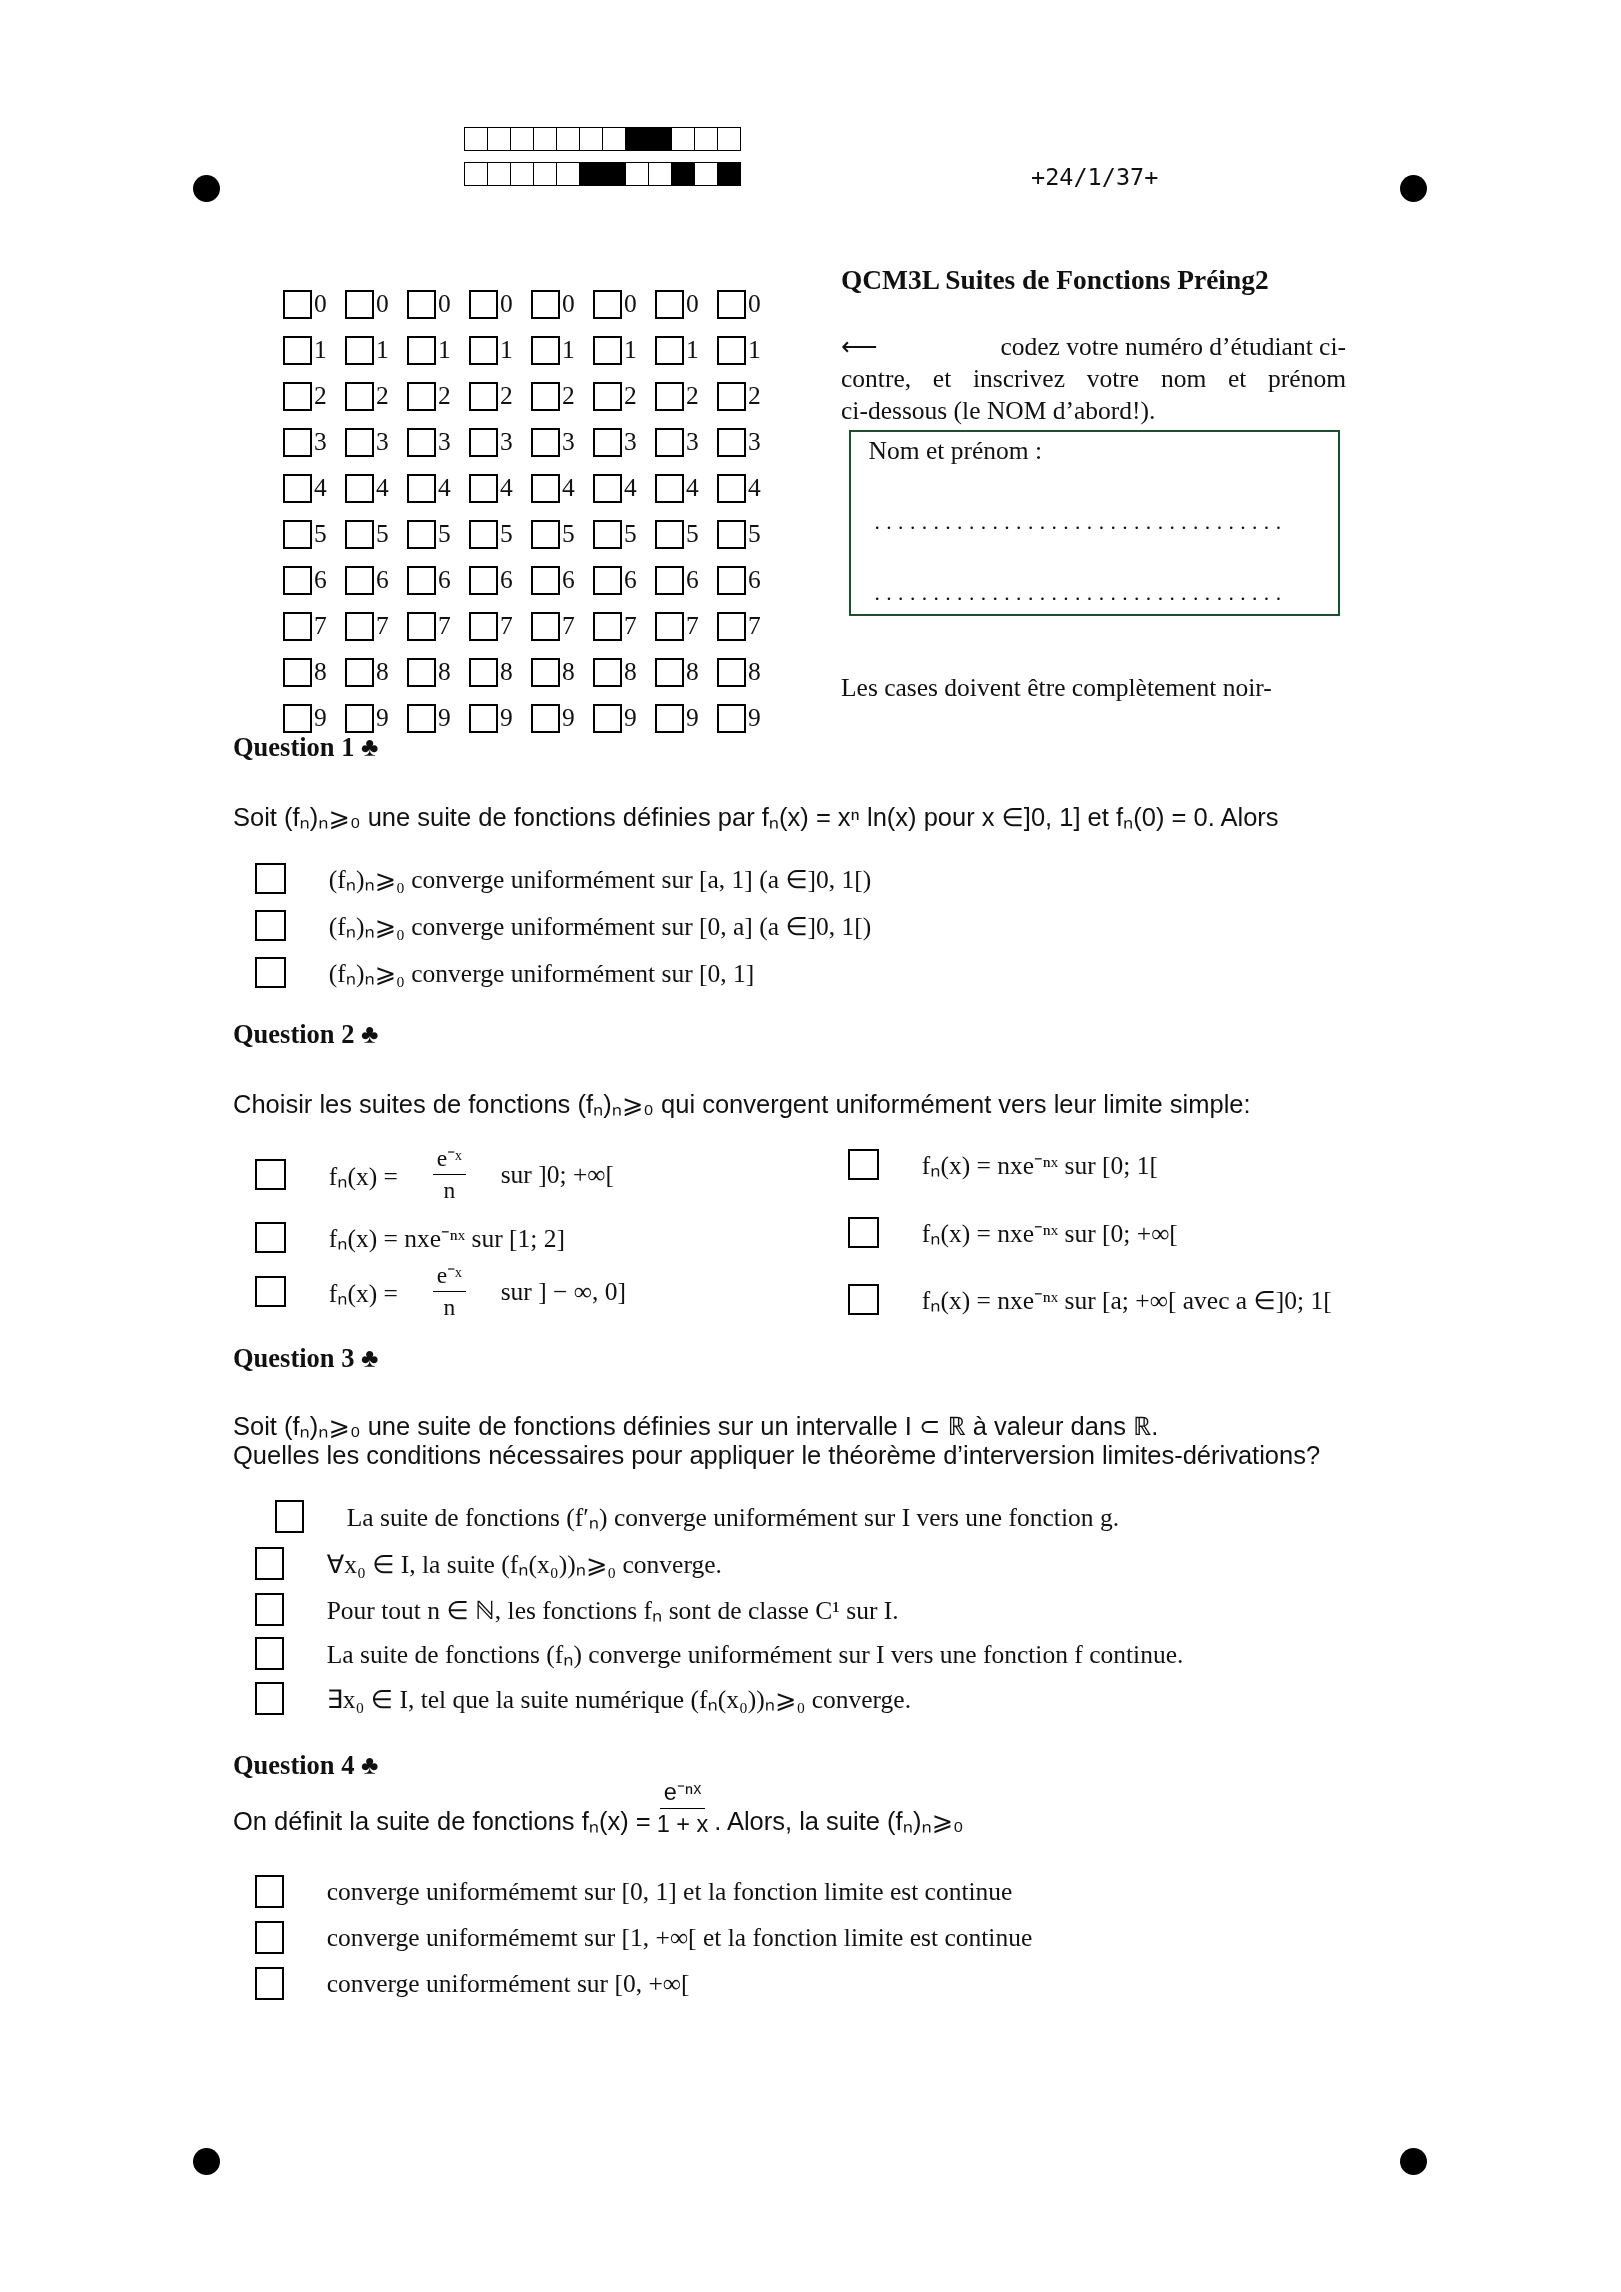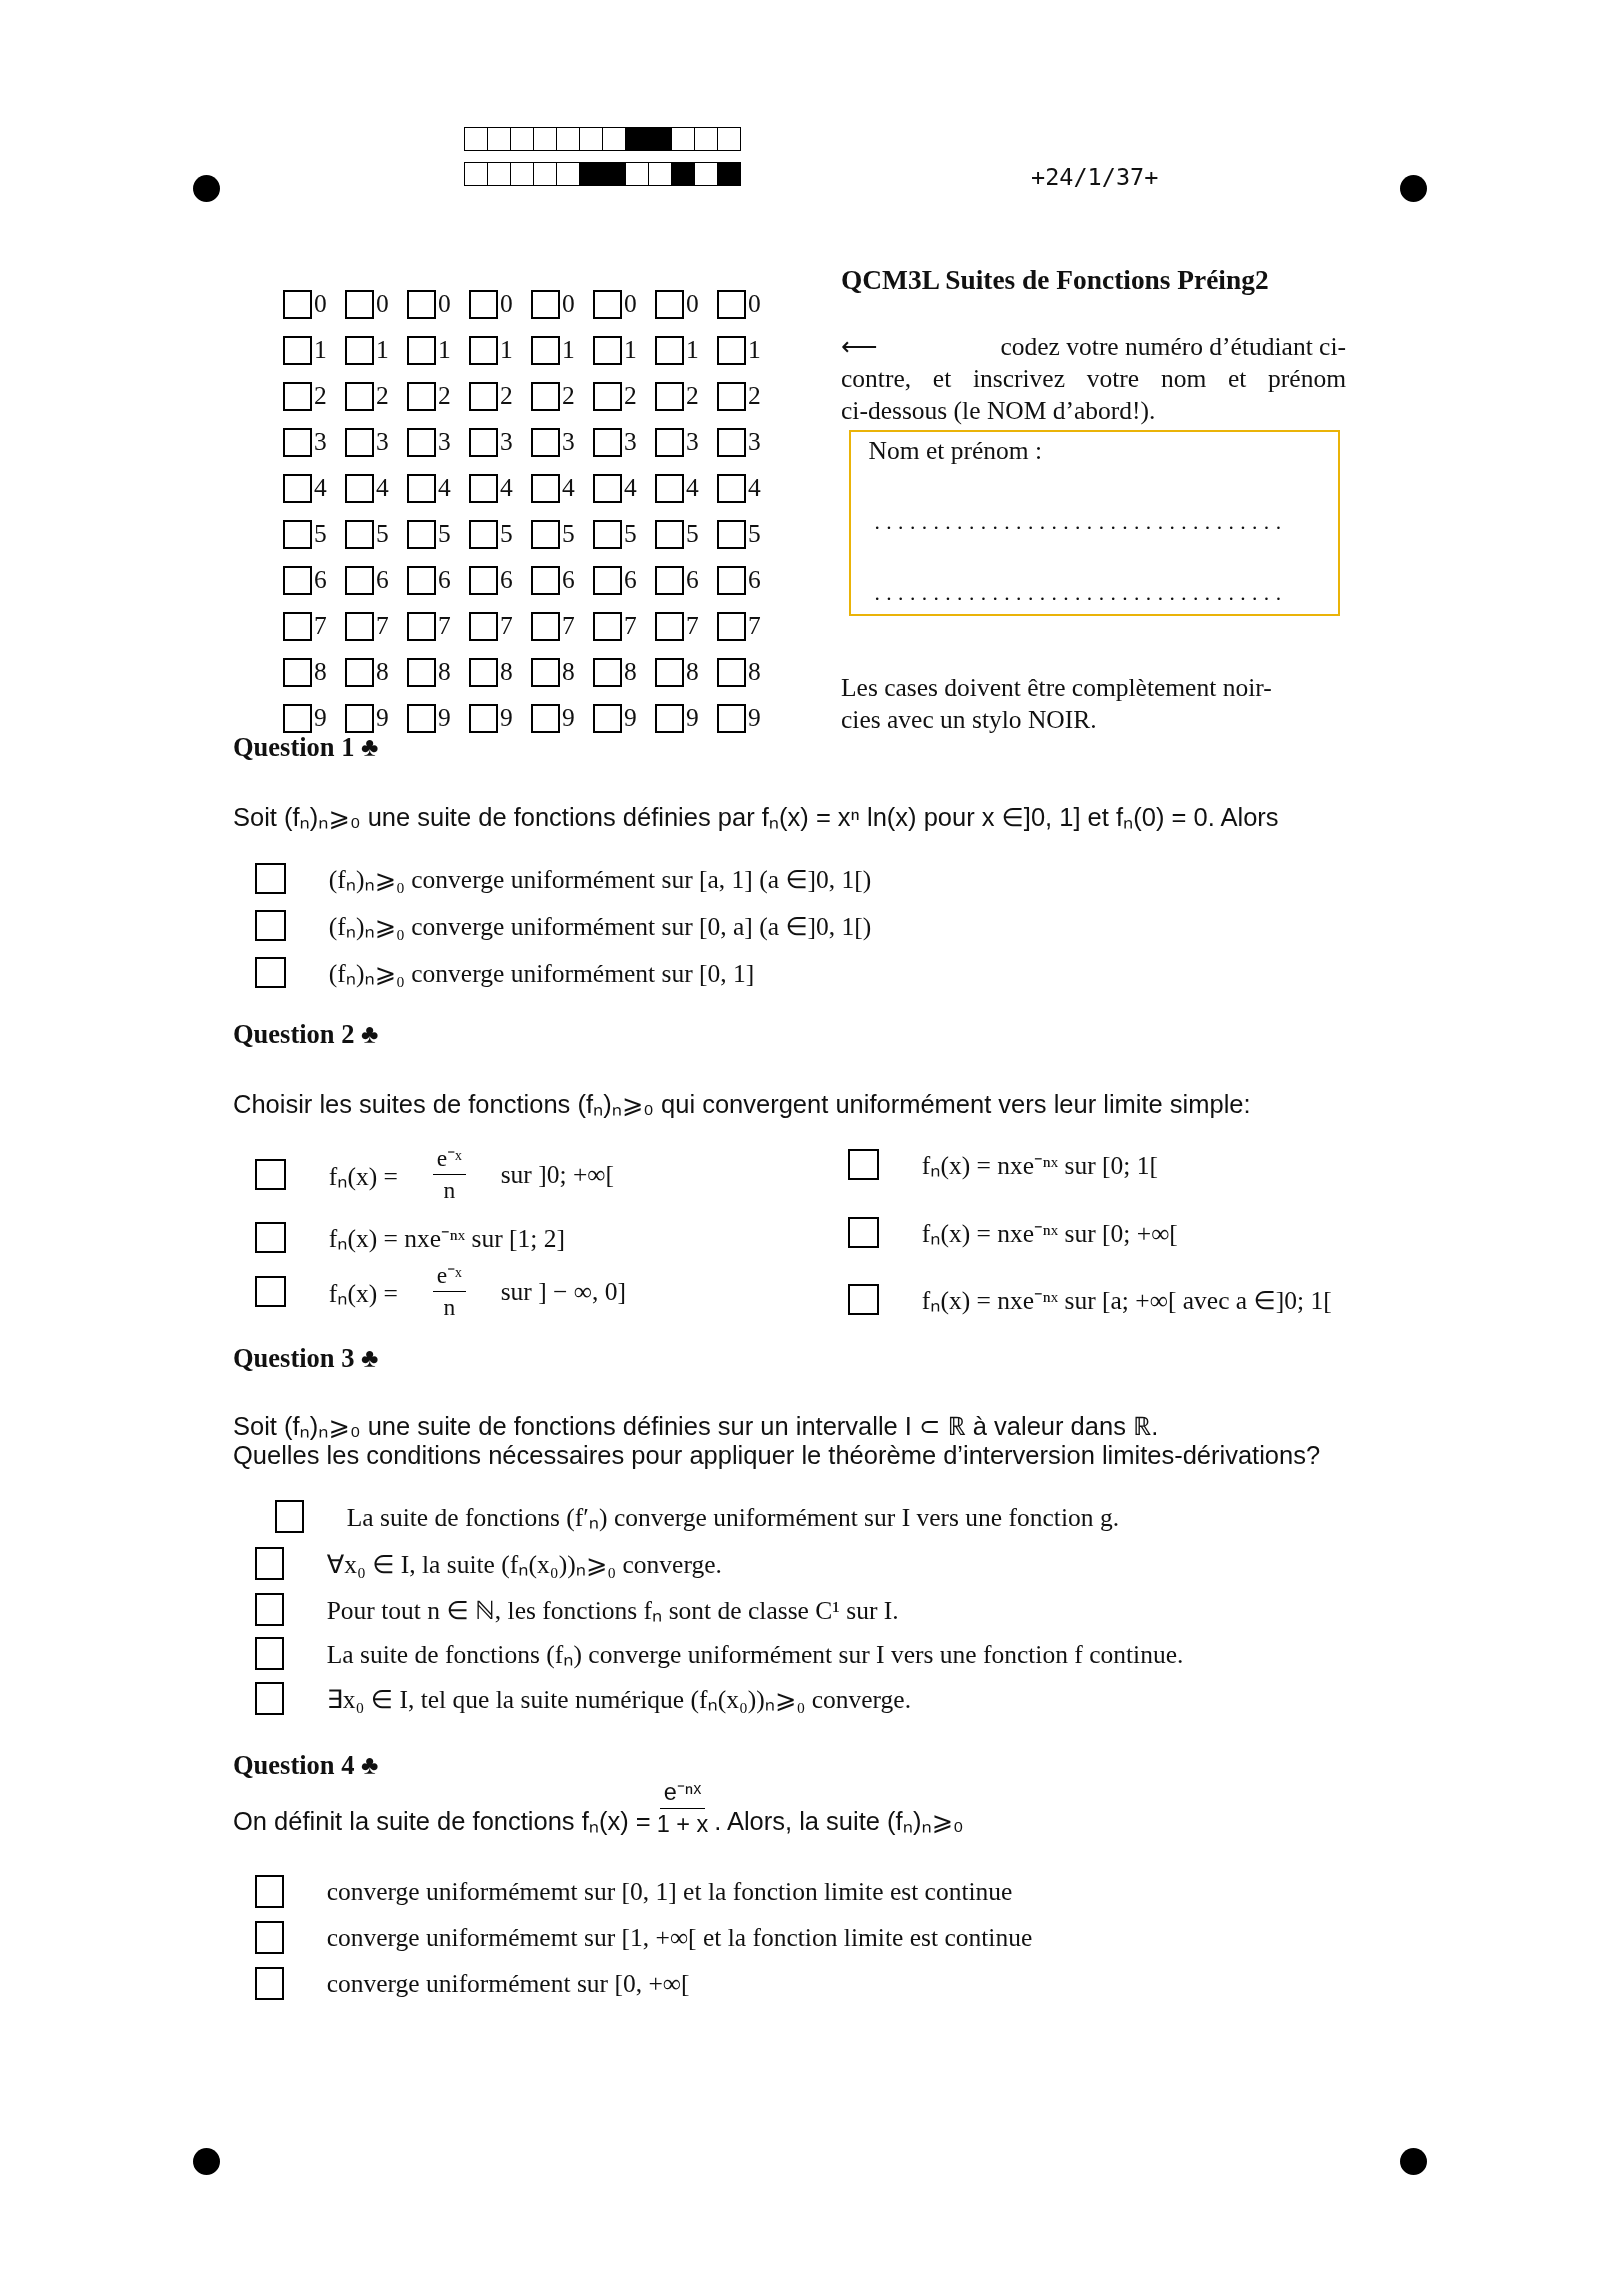--- a/index.html
+++ b/index.html
@@ -13,21 +13,21 @@
     .pageid { font-family: "DejaVu Sans Mono", "Liberation Mono", monospace; font-size: 23.5px; }
 
     .grid { position: absolute; left: 283px; top: 281px; }
     .grid-row { display: flex; height: 46px; align-items: center; }
     .grid-cell { display: flex; align-items: center; width: 62px; }
     .gbox { width: 29px; height: 29px; border: 2px solid #000; box-sizing: border-box; }
     .glabel { font-family: "Liberation Serif", serif; font-size: 25.5px; margin-left: 2px; }
 
     .title { font-family: "Liberation Serif", serif; font-weight: bold; font-size: 27.4px; }
     .serif { font-family: "Liberation Serif", serif; font-size: 25.5px; line-height: 32px; }
-    .namebox { position: absolute; left: 849px; top: 430px; width: 491px; height: 186px; border: 2px solid #eab308; box-sizing: border-box; }
+    .namebox { position: absolute; left: 849px; top: 430px; width: 491px; height: 186px; border: 2px solid #14532d; box-sizing: border-box; }
     .dots { position: absolute; left: 23.5px; font-size: 21.6px; letter-spacing: 6.4px; }
 
     .qhead { font-family: "Liberation Serif", serif; font-weight: bold; font-size: 26.5px; }
     .qtext { font-family: Liberation Sans, sans-serif; font-size: 25.5px; white-space: nowrap; }
     .opt { position: absolute; display: flex; align-items: center; white-space: nowrap;
            font-family: "Liberation Serif", serif; font-size: 25.5px; gap: 29px; }
     .cbox { width: 31px; height: 31px; border: 2px solid #000; box-sizing: border-box; margin-right: 13.7px; flex: 0 0 auto; background: #fff; }
     .cbox.tall { width: 29px; height: 33px; margin-right: 13.7px; }
     .frac { display: inline-flex; flex-direction: column; align-items: center; vertical-align: middle; margin: 0 5.9px; line-height: 1; }
     .frac .num { border-bottom: 1.5px solid #000; padding: 0 3.9px 3.9px; font-size: 23.5px; }
@@ -427,21 +427,20 @@
 </div>
 
 <div class="namebox">
   <div class="serif abs" style="left:17.6px; top:2.9px;">Nom et prénom :</div>
   <div class="dots serif" style="top:74px;">...................................</div>
   <div class="dots serif" style="top:145px;">...................................</div>
 </div>
 
 <div class="abs serif" style="left:841px; top:672px; width:505px;">
   <div>Les cases doivent être complètement noir-</div>
-  <div>cies avec un stylo NOIR.</div>
 </div>
 
 <div class="abs qhead" style="left:233px; top:732px;">
   <span>Question 1</span>
   <span>♣</span>
 </div>
 <div class="abs qtext" style="left:233px; top:799px;">Soit (fₙ)ₙ⩾₀ une suite de fonctions définies par fₙ(x) = xⁿ ln(x) pour x ∈]0, 1] et fₙ(0) = 0. Alors</div>
 <div class="opt" style="left:255px; top:861px;">
   <span class="cbox"></span>
   <span>(fₙ)ₙ⩾₀ converge uniformément sur [a, 1] (a ∈]0, 1[)</span>

